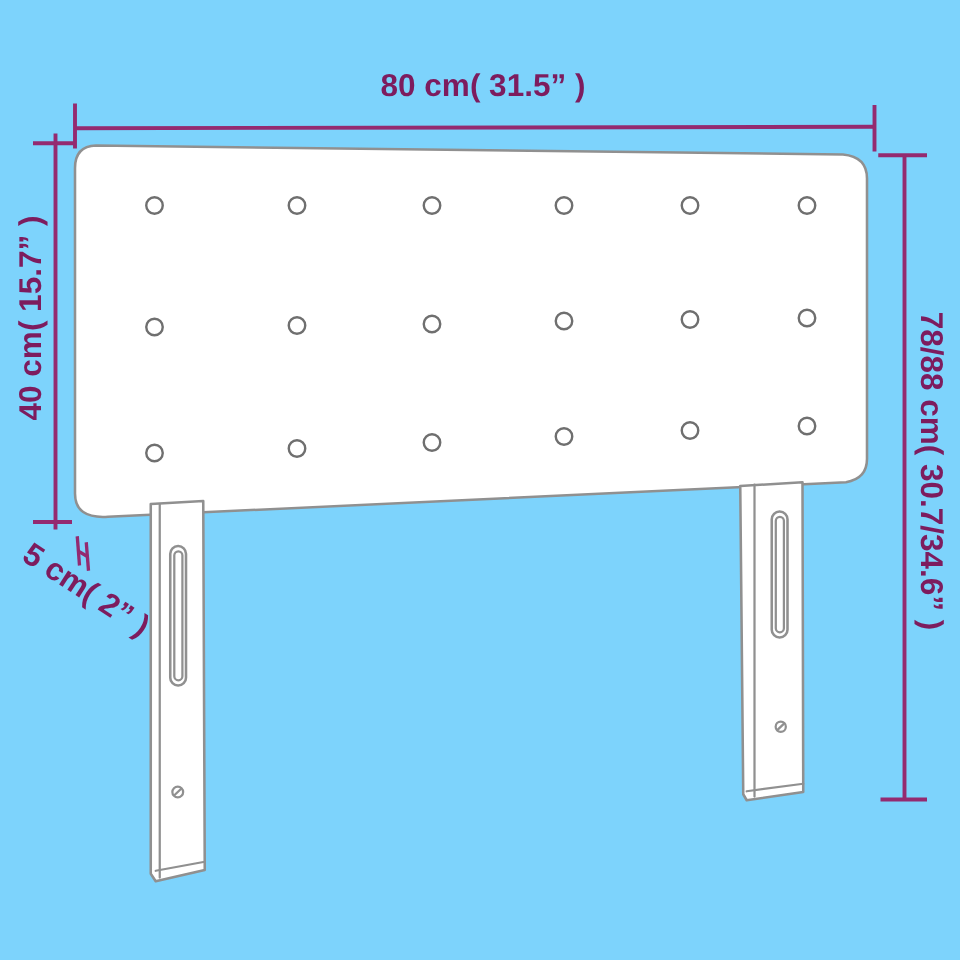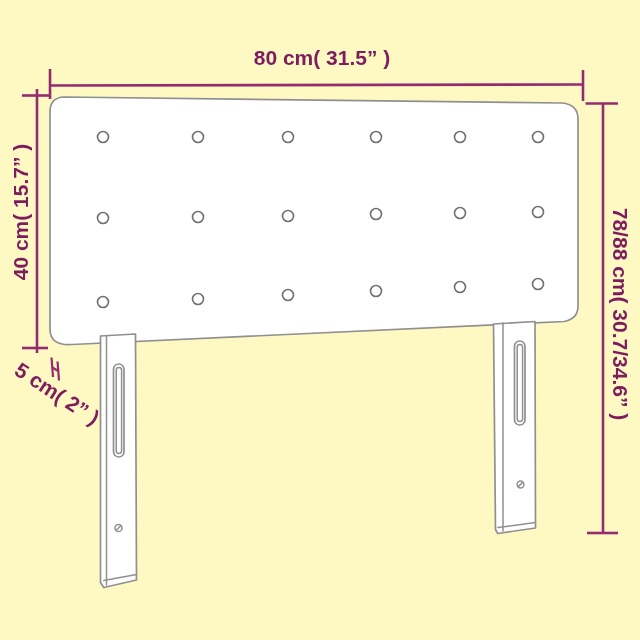--- a/index.html
+++ b/index.html
@@ -1,17 +1,17 @@
 <!DOCTYPE html>
 <html style="--color-dimension-line: #942a70; --color-dimension-text: #7d1c5e; --color-outline: #909090; --color-button-outline: #6f6f6f; --color-background: #ffffff;"><head>
 <meta charset="utf-8">
 <style>
   html,body{margin:0;padding:0;background:#fff;}
   .stage{
-    position:relative;width:640px;height:640px;background:#fef9c3;overflow:hidden;
+    position:relative;width:640px;height:640px;background:#7dd3fc;overflow:hidden;
     font-family:"Liberation Sans",sans-serif;
   }
   svg{position:absolute;left:0;top:0;}
   .ink{fill:#fff;stroke:var(--color-outline,#909090);stroke-width:1.7;stroke-linejoin:round;}
   .ink-line{fill:none;stroke:var(--color-outline,#909090);stroke-width:1.5;stroke-linecap:round;}
   .btn{fill:#fff;stroke:var(--color-button-outline,#6f6f6f);stroke-width:1.6;}
   .dim{fill:none;stroke:var(--color-dimension-line,#942a70);stroke-width:2.6;stroke-linecap:butt;}
   .dim-thin{fill:none;stroke:var(--color-dimension-line,#942a70);stroke-width:2.2;}
   .dim-label{
     position:absolute;font-weight:bold;font-size:21px;line-height:22px;

